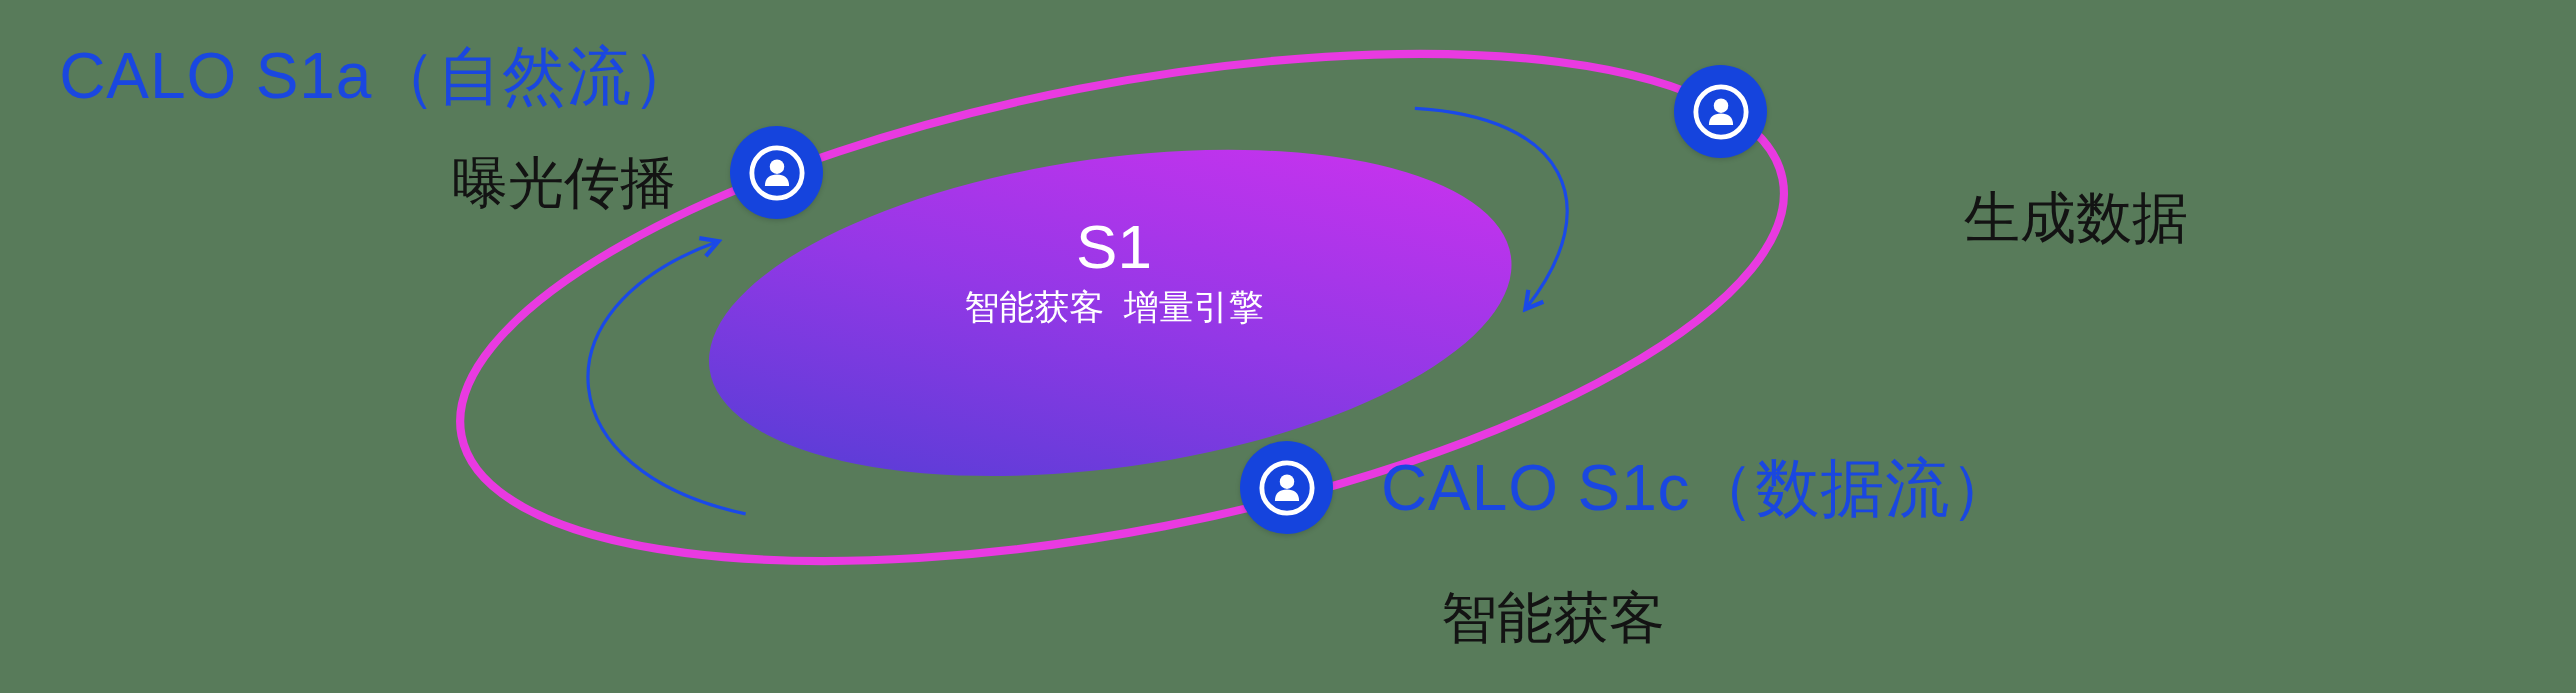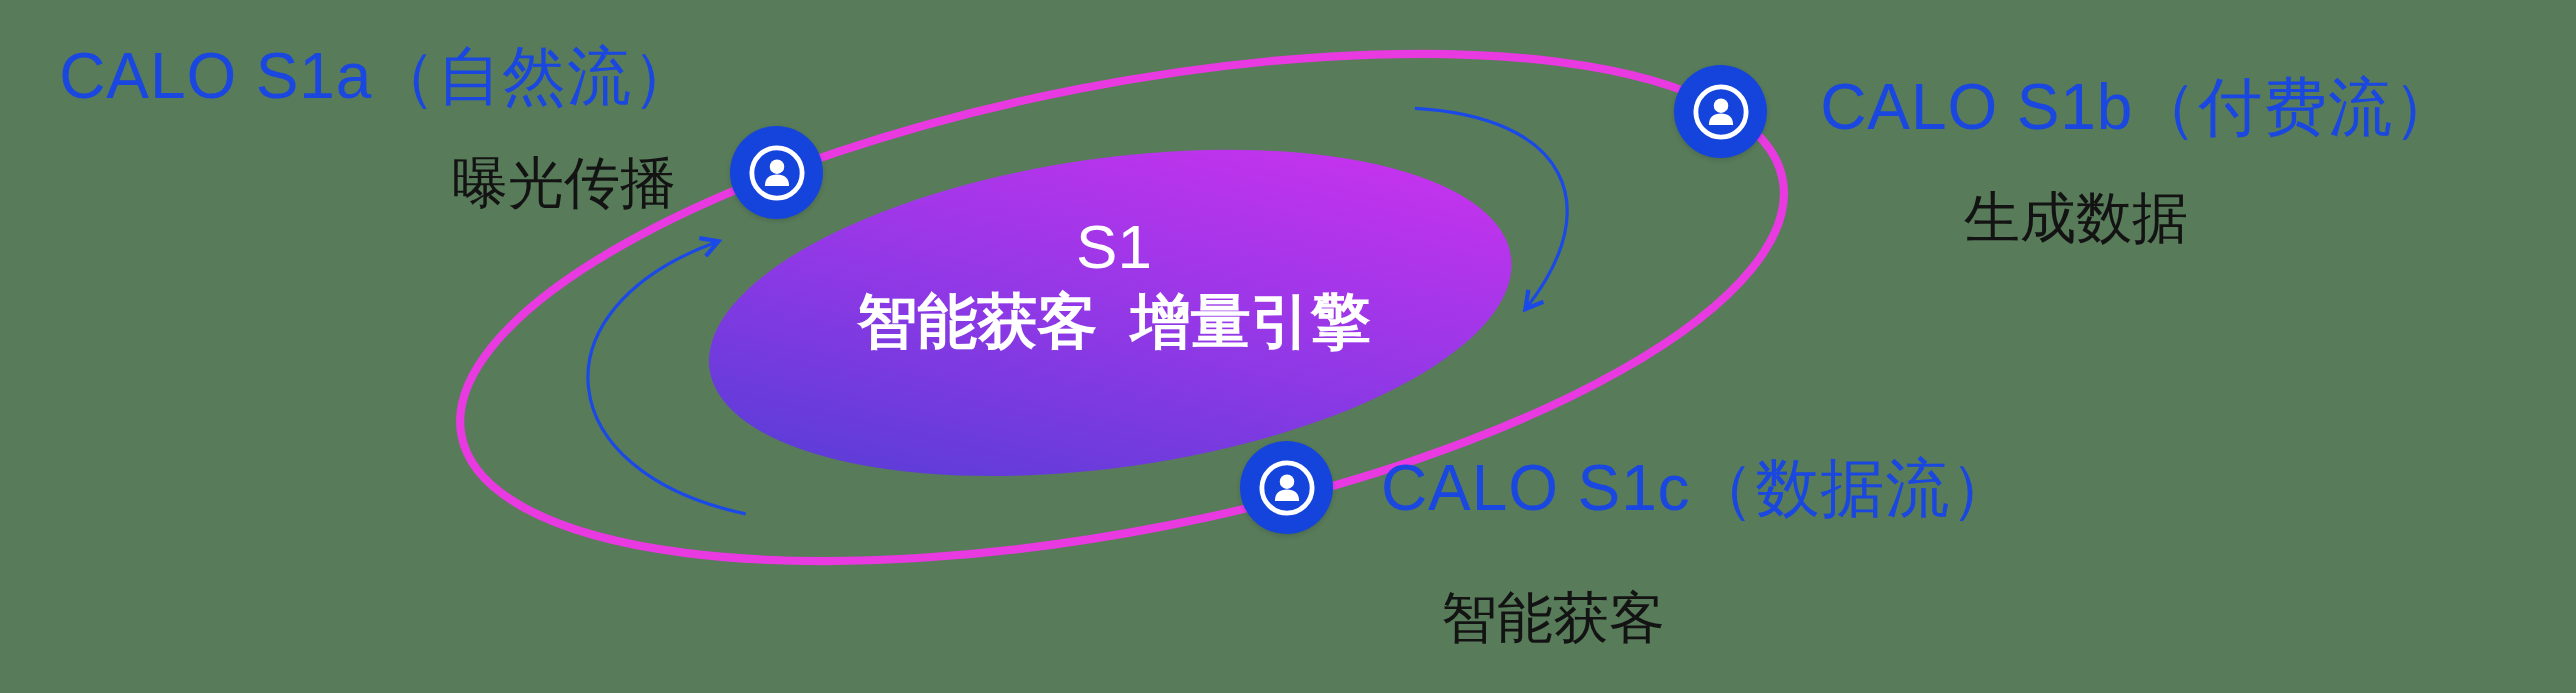--- a/index.html
+++ b/index.html
@@ -40,22 +40,22 @@
     font-weight: 500;
   }
   .center-title {
     color: #ffffff;
     font-size: 62px;
     font-weight: 500;
     text-align: right;
   }
   .center-subtitle {
     color: #ffffff;
-    font-size: 60px;
-    font-weight: 700;
+    font-size: 35px;
+    font-weight: 400;
   }
   .node {
     position: absolute;
     width: 93px;
     height: 93px;
     border-radius: 50%;
     background: #1544dd;
     display: flex;
     align-items: center;
     justify-content: center;
@@ -118,21 +118,20 @@
   <div class="label label-title pos-s1a-title">CALO S1a（自然流）</div>
   <div class="label label-sub pos-s1a-sub">曝光传播</div>
 
   <div class="node pos-node-b">
     <svg class="node-icon" viewBox="0 0 60 60">
       <circle cx="30" cy="30" r="26" fill="none" stroke="#ffffff" stroke-width="5"></circle>
       <circle cx="30" cy="23.5" r="7.5" fill="#ffffff"></circle>
       <path d="M17.5 43.5 C17.5 35 22.5 31.5 30 31.5 C37.5 31.5 42.5 35 42.5 43.5 Z" fill="#ffffff"></path>
     </svg>
   </div>
-  <div class="label label-title pos-s1b-title">CALO S1b（付费流）</div>
   <div class="label label-sub pos-s1b-sub">生成数据</div>
 
   <div class="node pos-node-c">
     <svg class="node-icon" viewBox="0 0 60 60">
       <circle cx="30" cy="30" r="26" fill="none" stroke="#ffffff" stroke-width="5"></circle>
       <circle cx="30" cy="23.5" r="7.5" fill="#ffffff"></circle>
       <path d="M17.5 43.5 C17.5 35 22.5 31.5 30 31.5 C37.5 31.5 42.5 35 42.5 43.5 Z" fill="#ffffff"></path>
     </svg>
   </div>
   <div class="label label-title pos-s1c-title">CALO S1c（数据流）</div>

